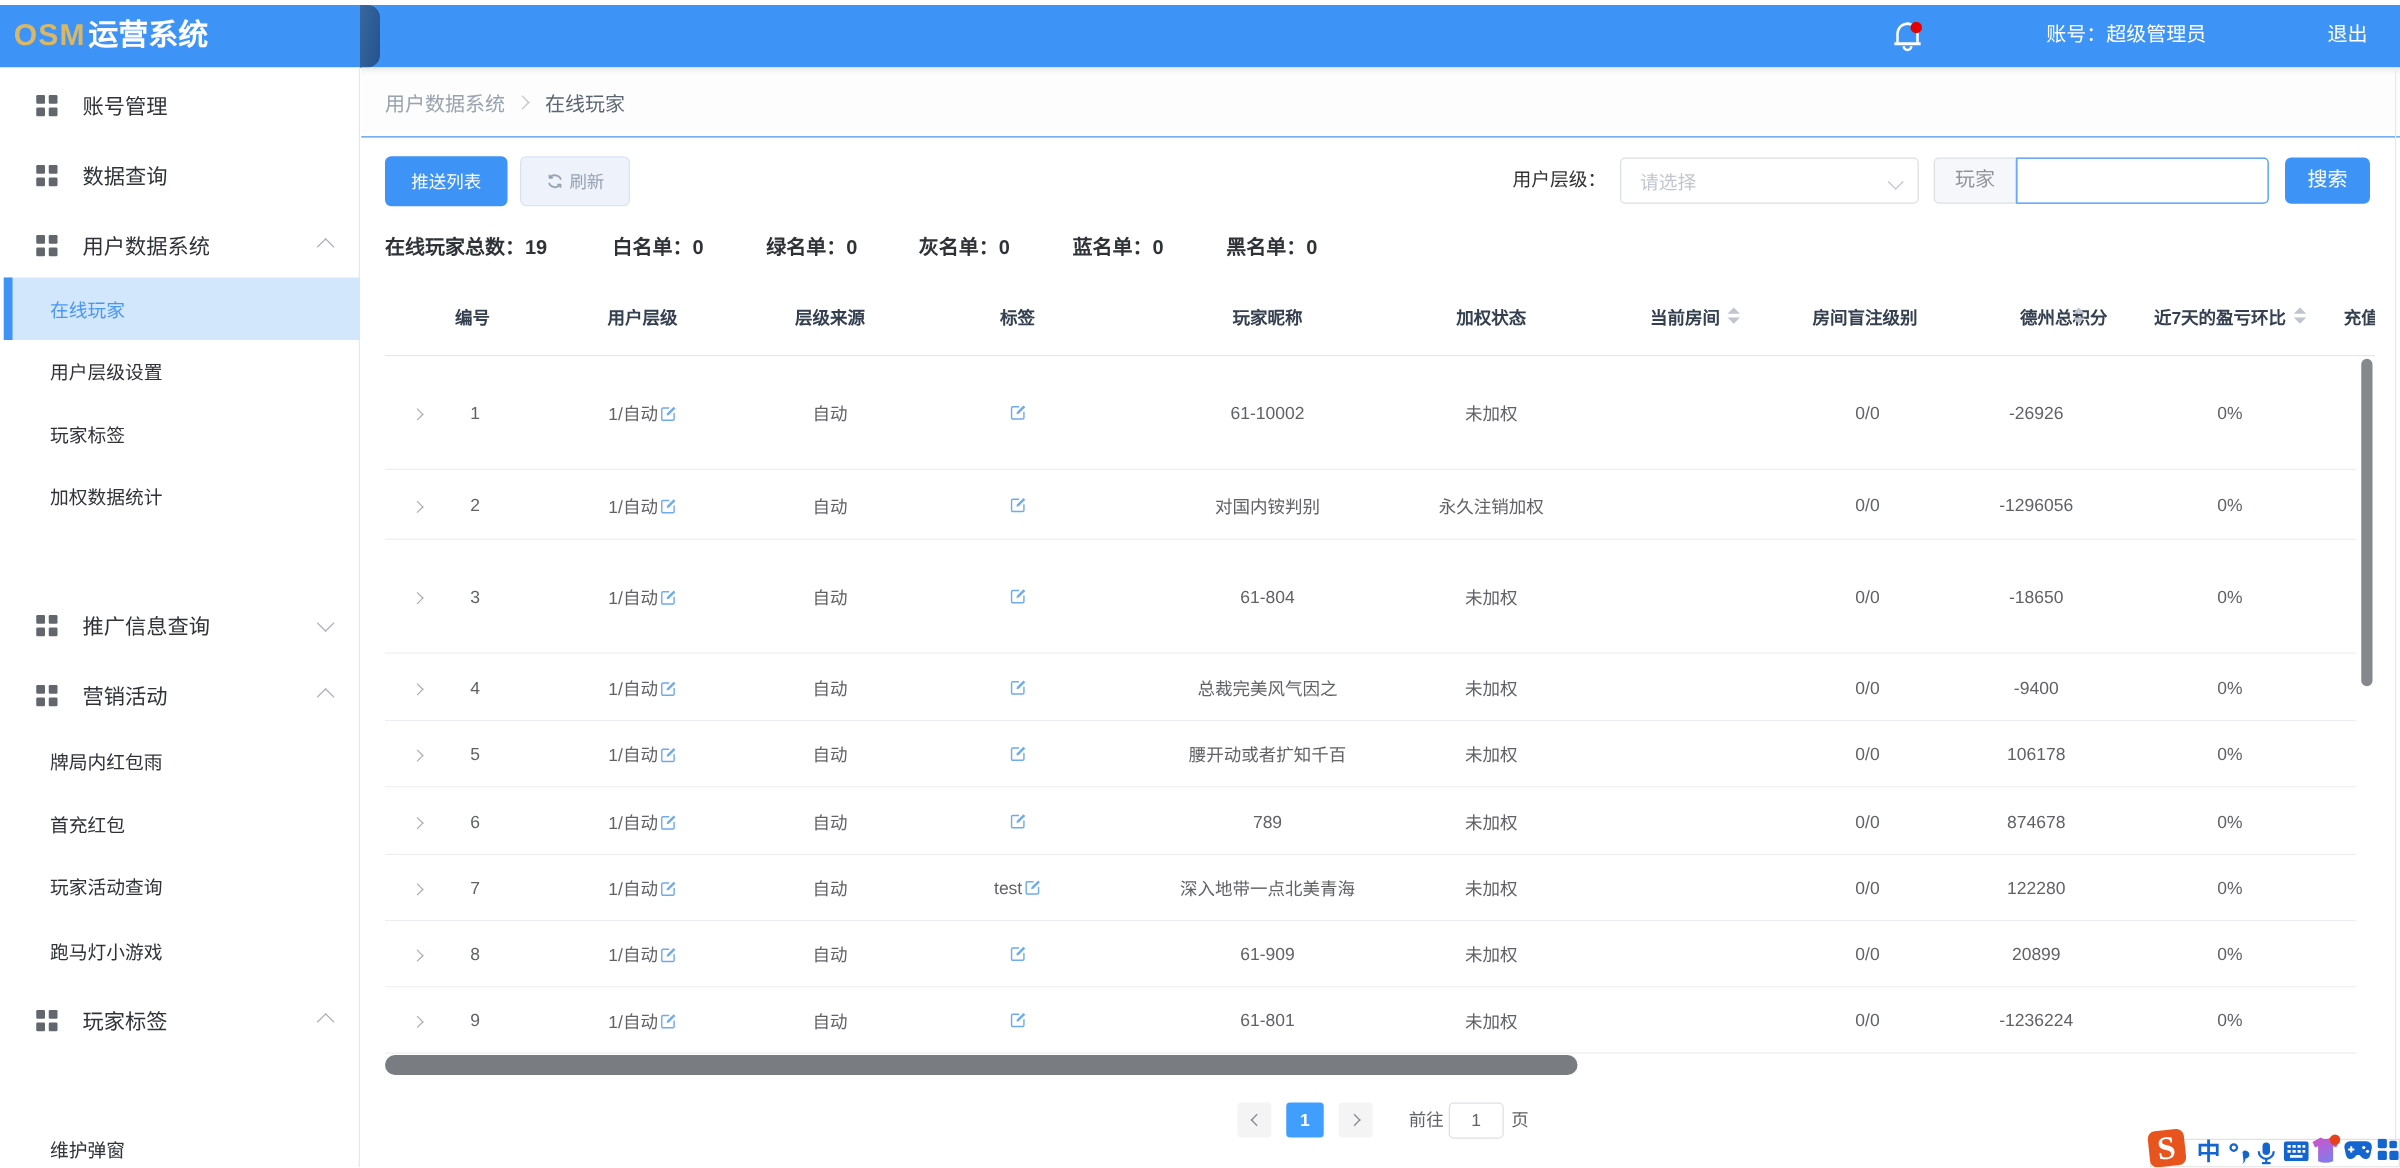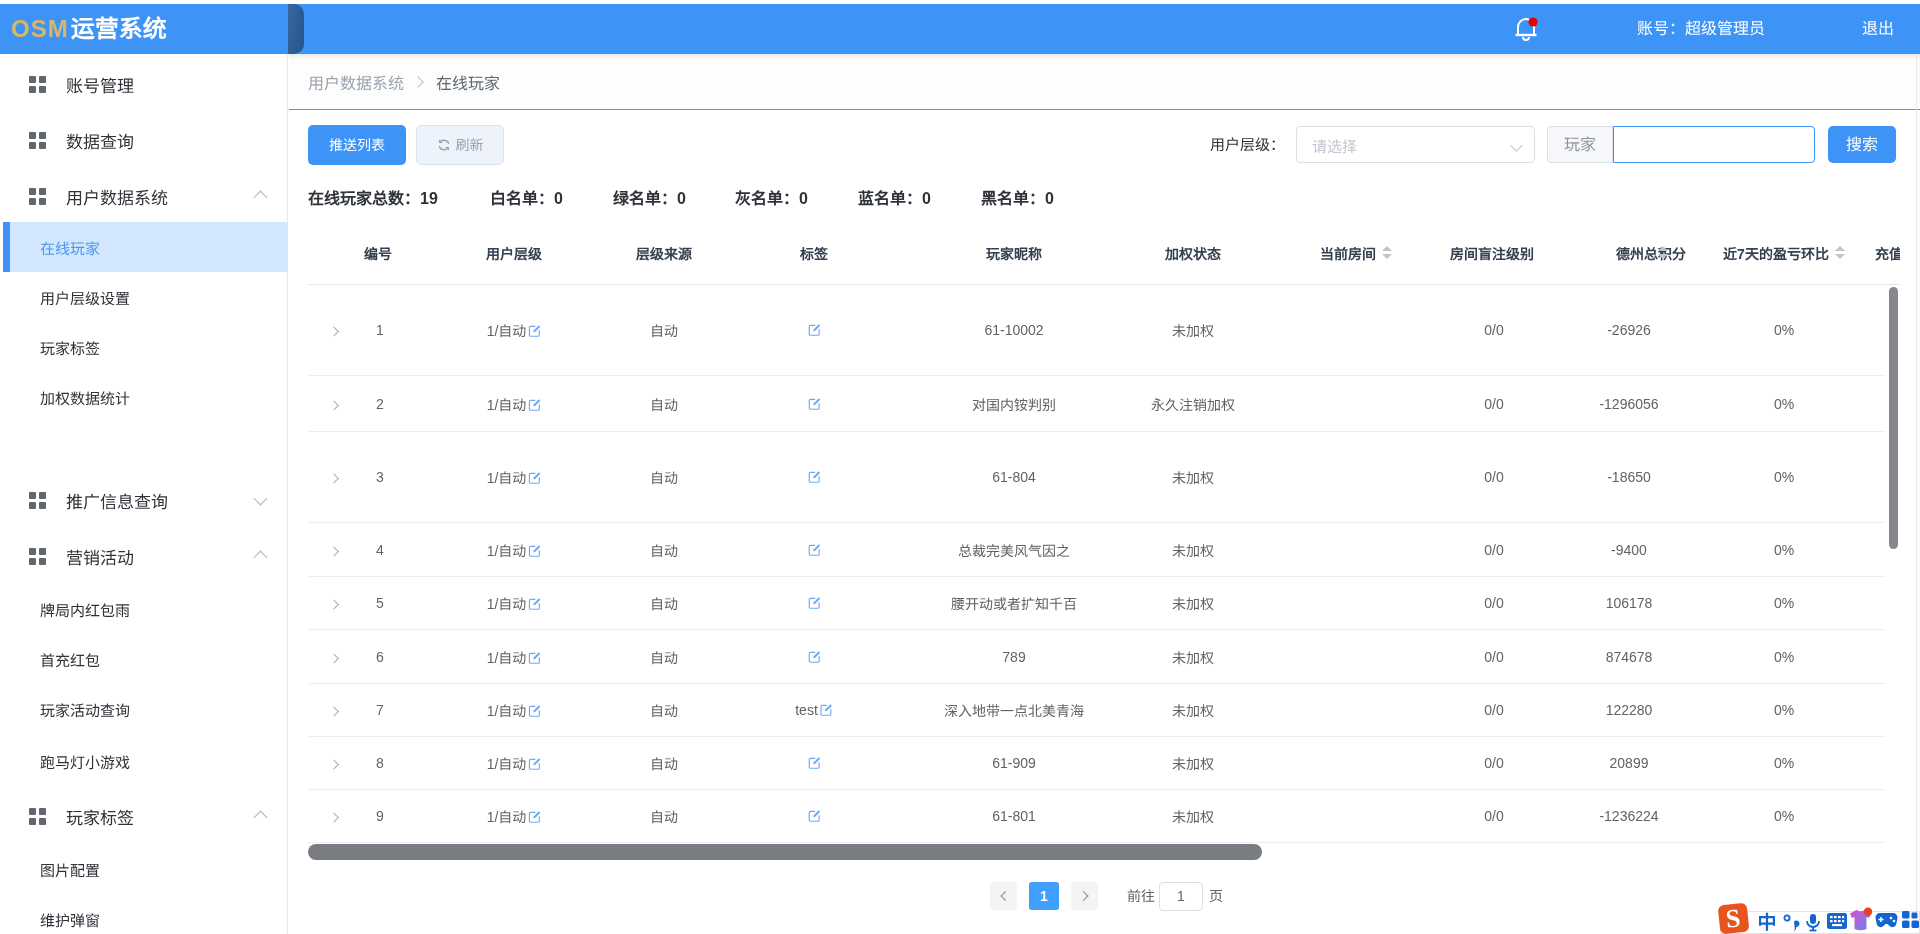--- a/index.html
+++ b/index.html
@@ -163,23 +163,20 @@
     </div>
  <div class="mi" style="top:734px;height:56px">
       <span class="gicon">
         <i></i>
         <i></i>
         <i></i>
         <i></i>
       </span>
       <span class="txt">玩家标签</span>
       <i class="mchev up"></i>
-    </div>
- <div class="mi" style="top:790px;height:50px">
-      <span class="txt2">图片配置</span>
     </div>
  <div class="mi" style="top:840px;height:50px">
       <span class="txt2">维护弹窗</span>
     </div>
 </div>
 
 <div class="bread">
     <span class="b1">用户数据系统</span>
     <i class="sep"></i>
     <span class="b2">在线玩家</span>

